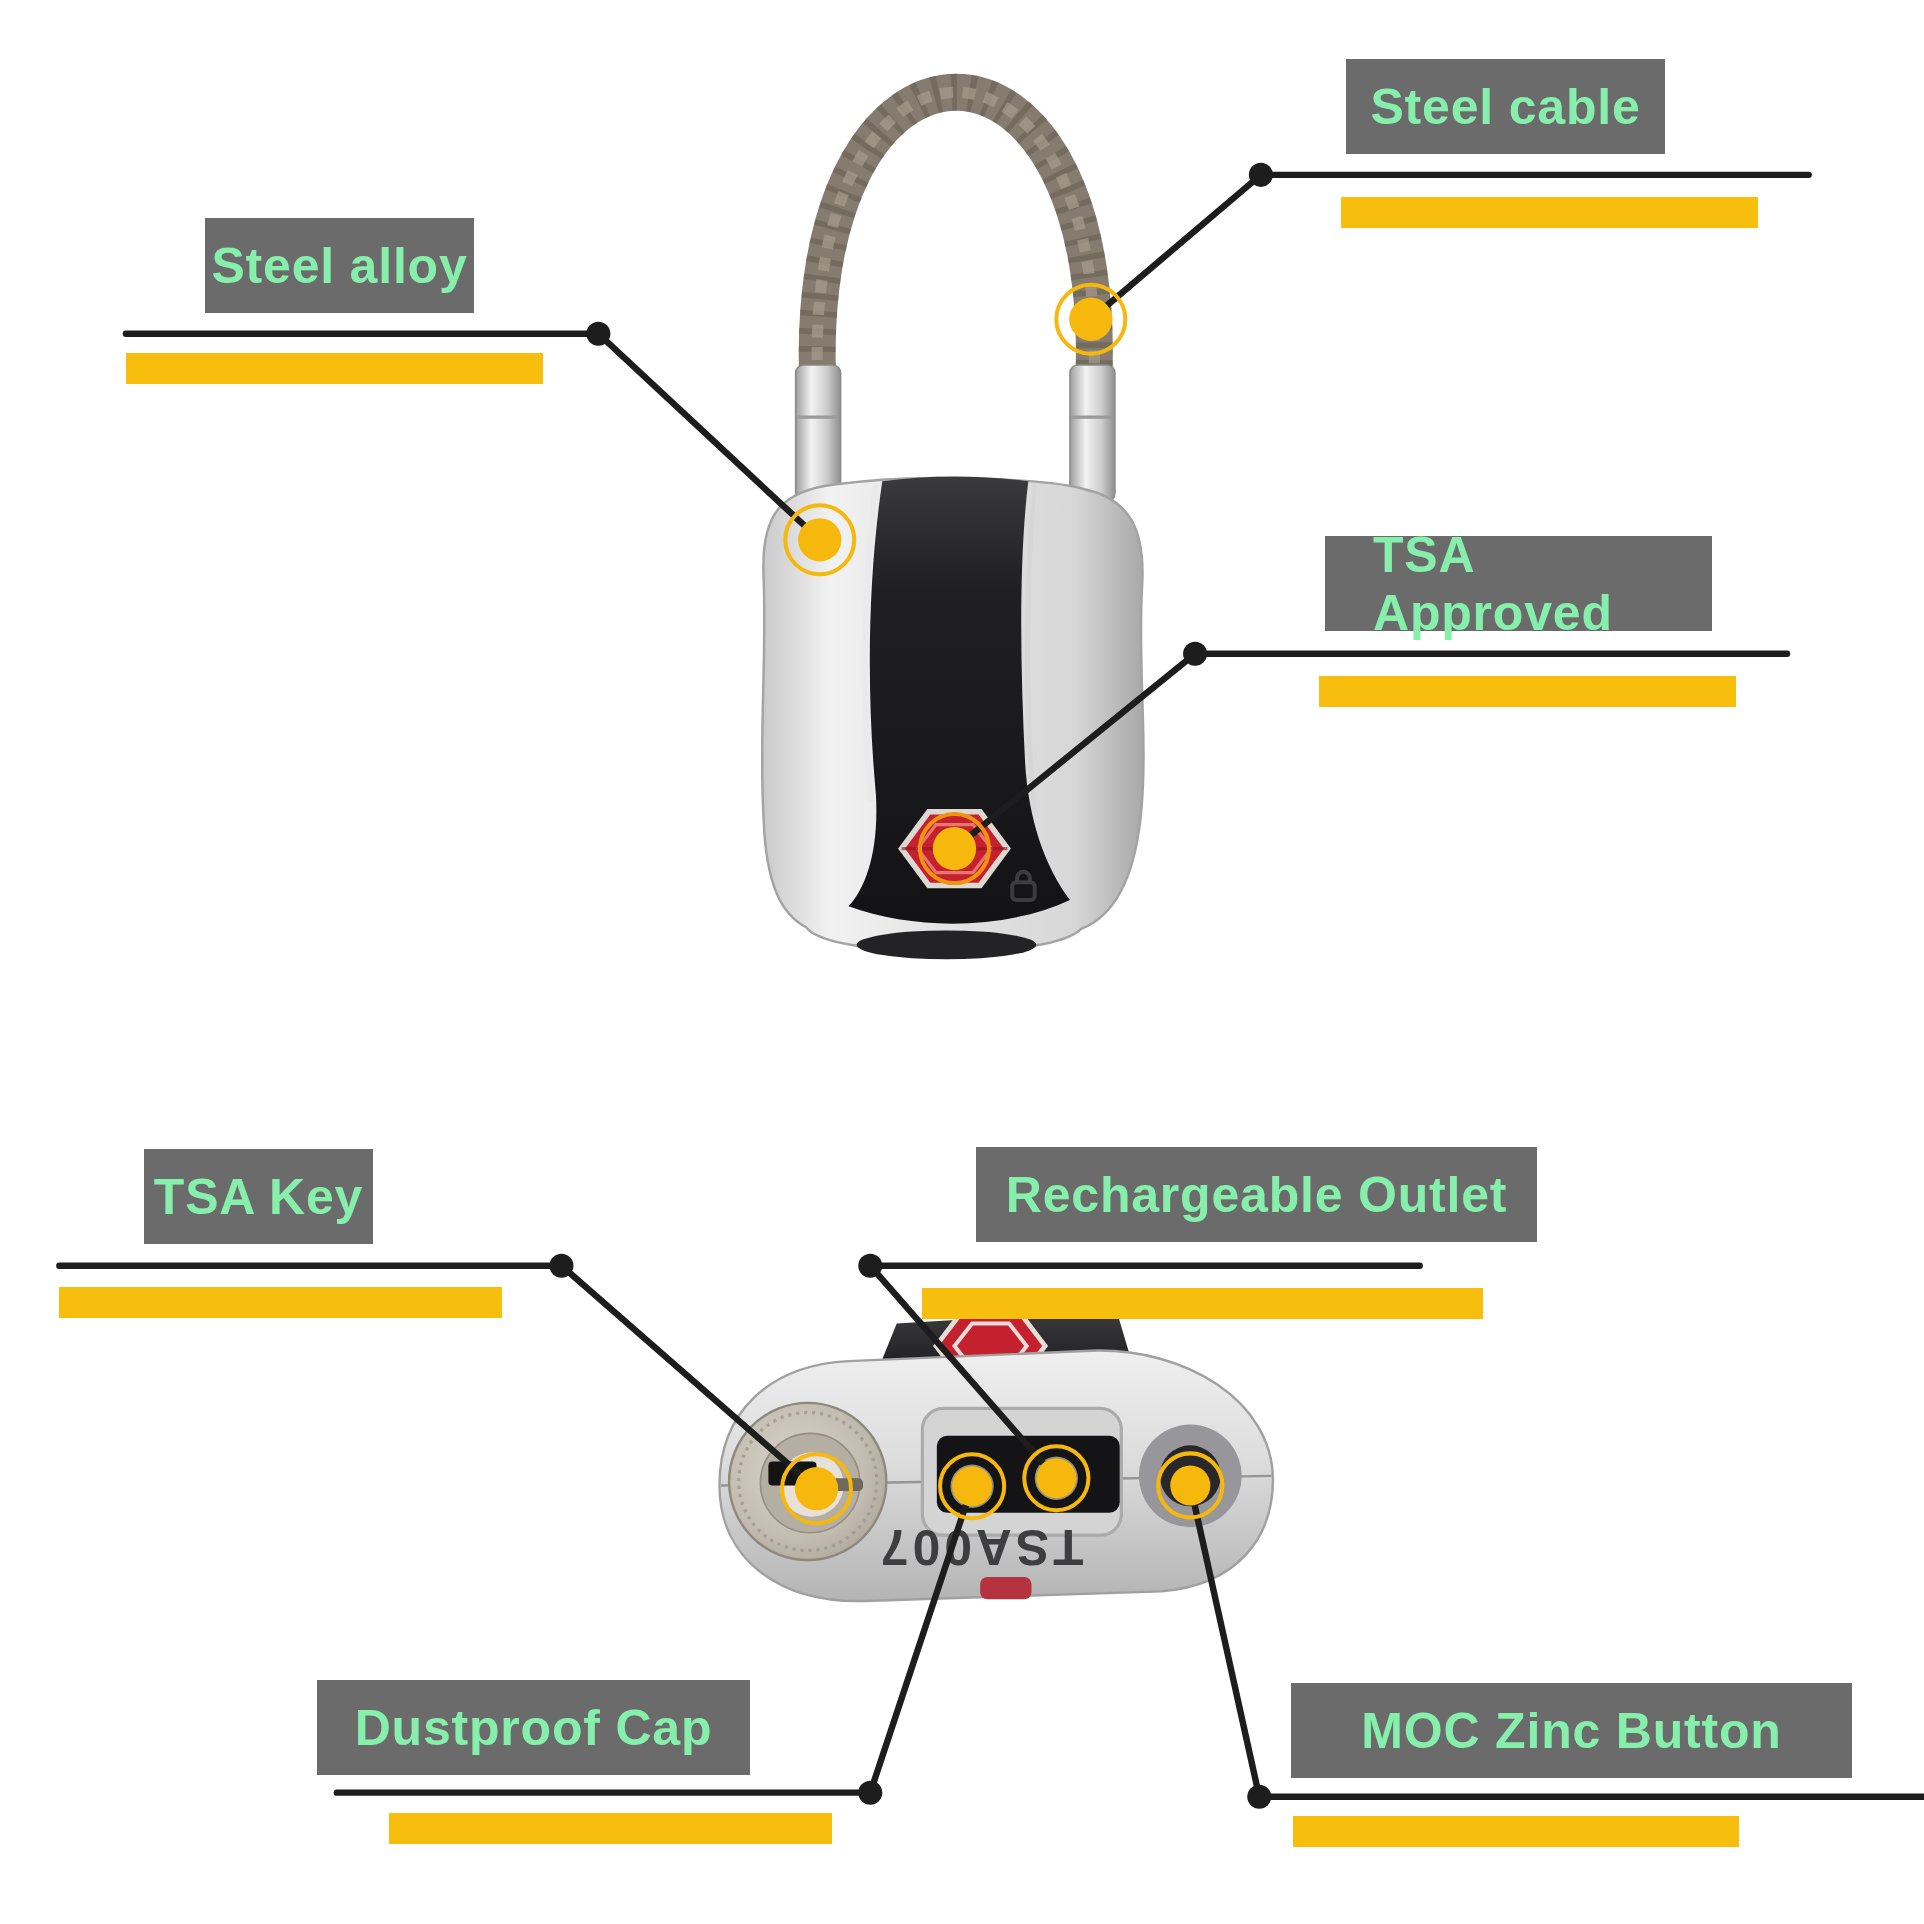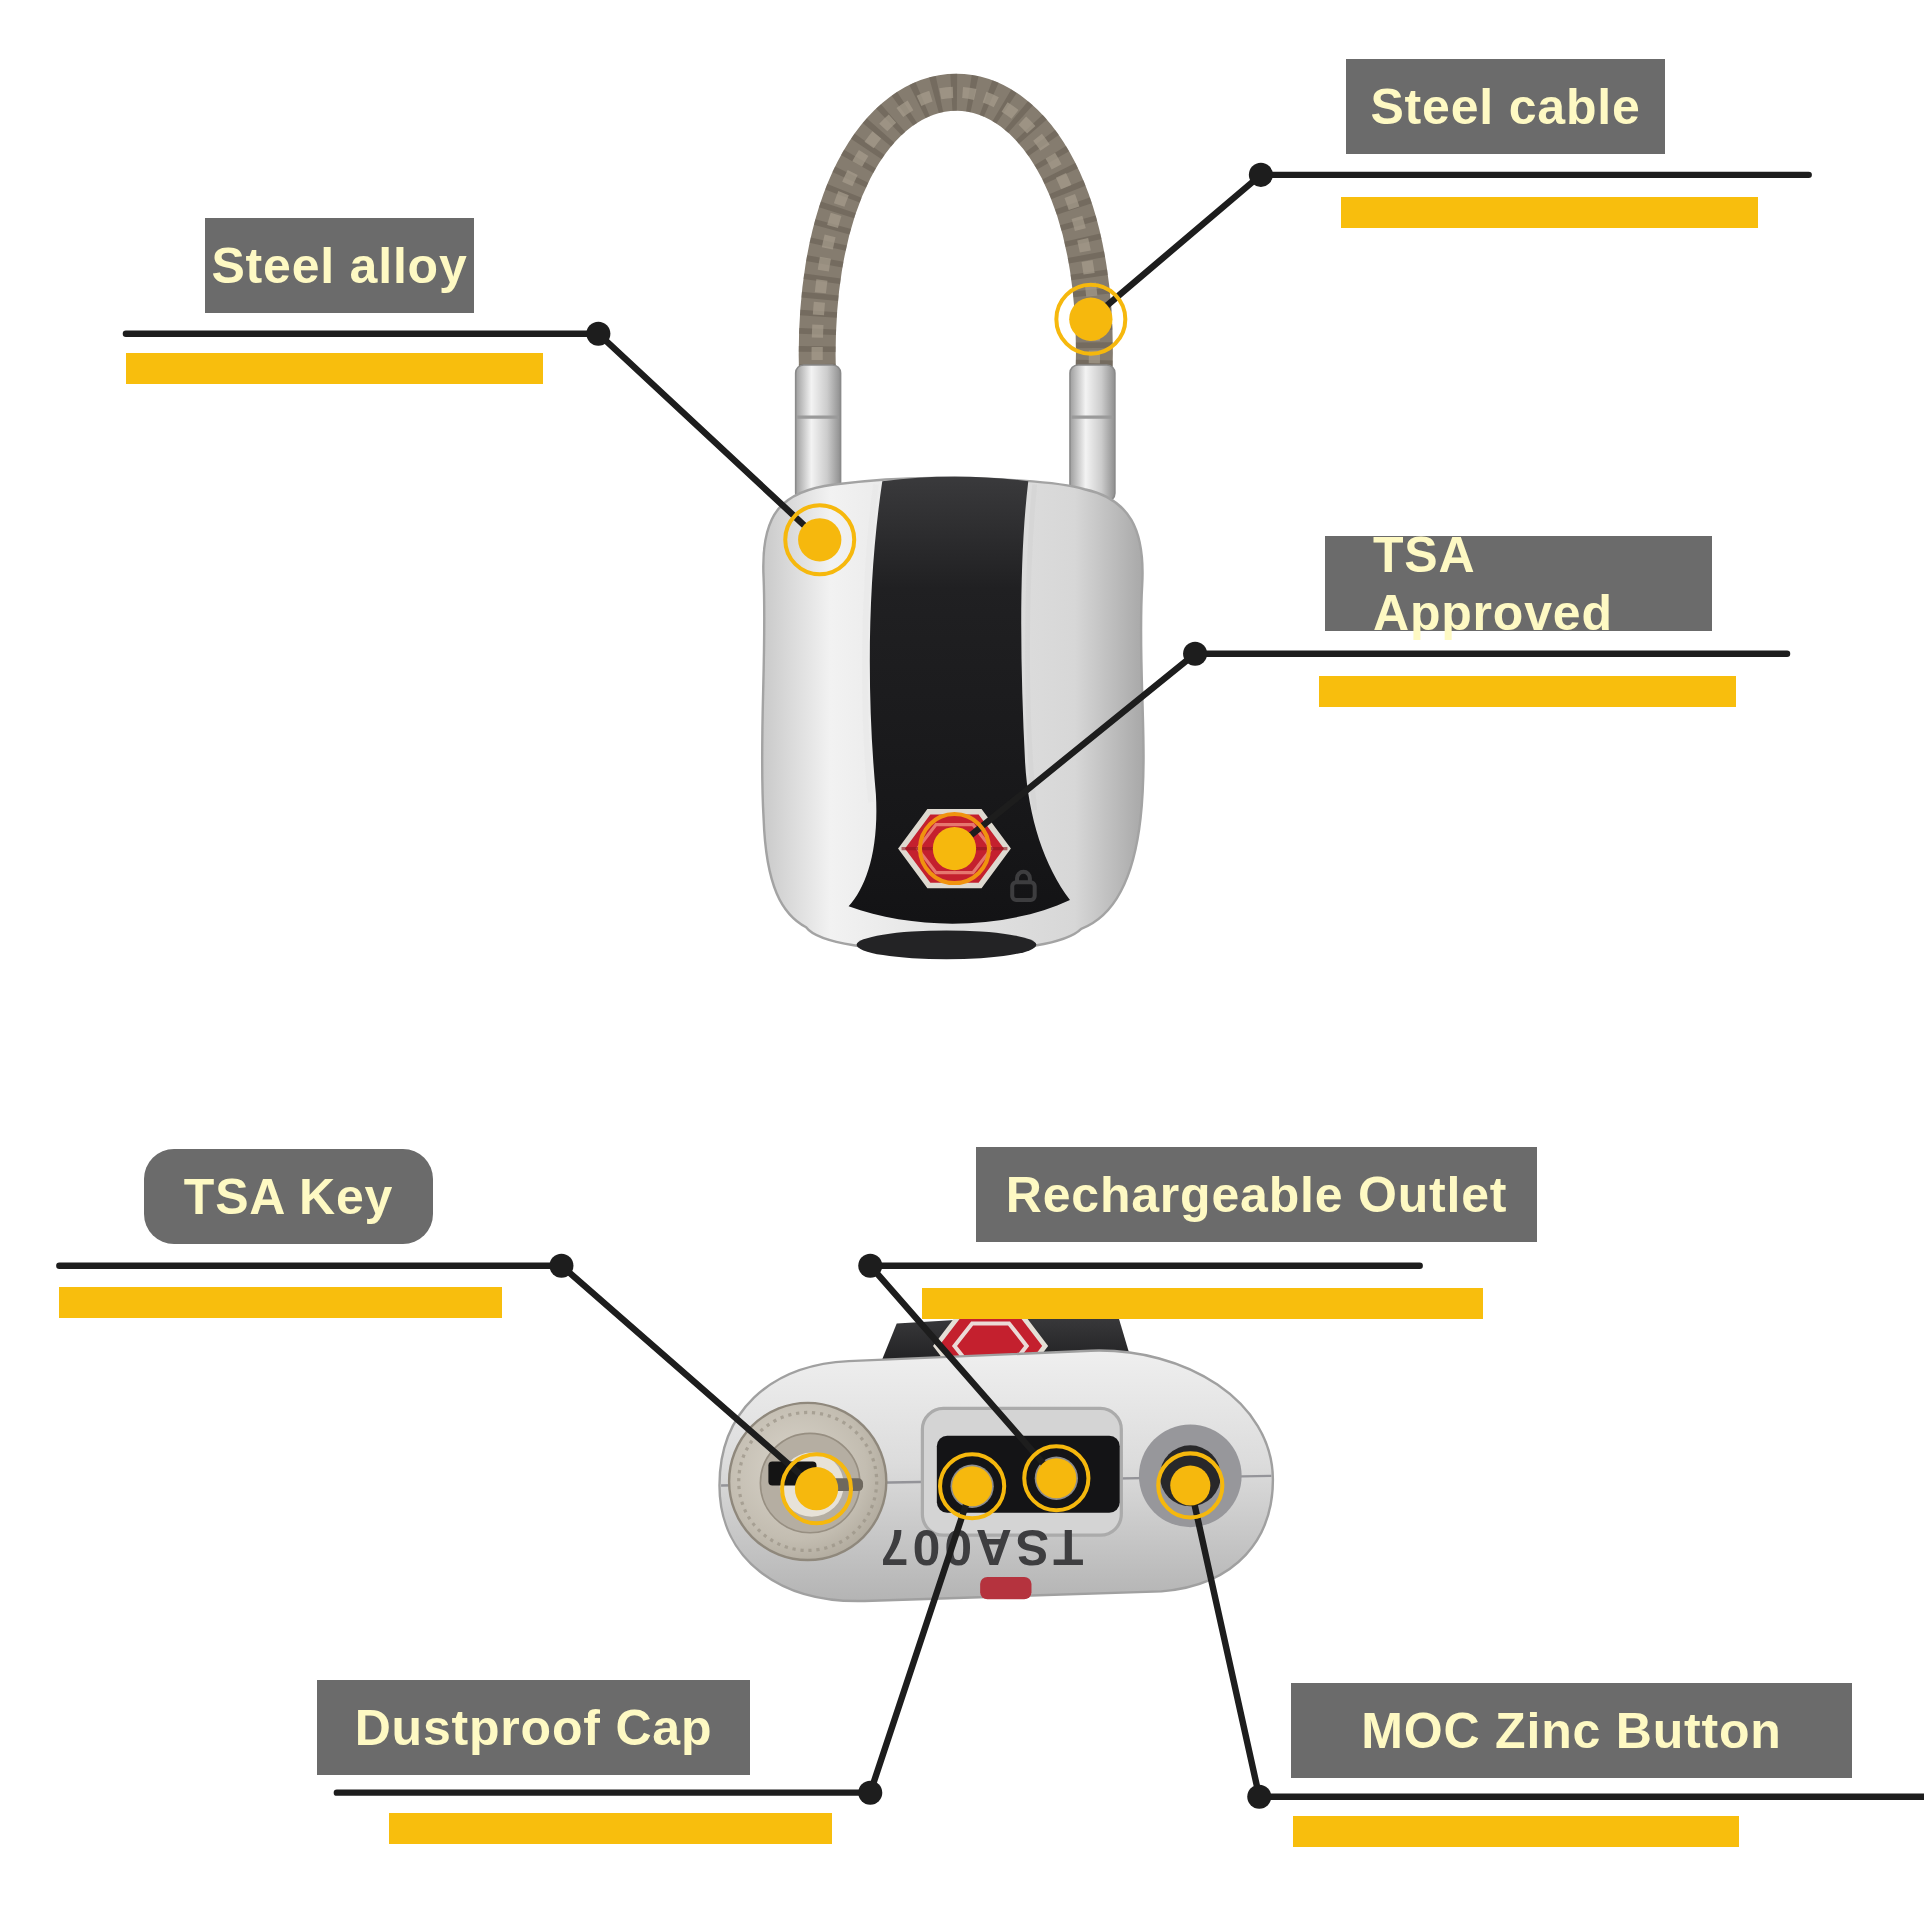--- a/index.html
+++ b/index.html
@@ -2,21 +2,21 @@
 <html style="font-size:13px"><head>
 <meta charset="utf-8">
 <style>
   html,body{margin:0;padding:0;background:#ffffff;}
   .canvas{
     position:relative;width:1925px;height:1925px;background:#ffffff;overflow:hidden;
     font-family:"Liberation Sans",sans-serif;
   }
   .art{position:absolute;left:0;top:0;width:1925px;height:1925px;}
   .callout-label{
-    position:absolute;background:#6b6b6b;color:#fef9c3;
+    position:absolute;background:#6b6b6b;color:#86efac;
     display:flex;align-items:center;justify-content:center;
     font-weight:bold;font-size:50px;letter-spacing:0.8px;
     height:95px;box-sizing:border-box;
   }
   .accent-bar{position:absolute;height:30.5px;background:#f8be0d;}
 </style>
 </head>
 <body>
 
 <div class="canvas">
@@ -207,21 +207,21 @@
 
   <div class="callout-label" style="left:205px;top:218px;width:269px;">Steel alloy</div>
   <div class="accent-bar" style="left:126px;top:353px;width:417px;"></div>
 
   <div class="callout-label" style="left:1346px;top:59px;width:319px;">Steel cable</div>
   <div class="accent-bar" style="left:1341px;top:197px;width:417px;"></div>
 
   <div class="callout-label" style="left:1325px;top:536px;width:387px;padding-left:48px;">TSA Approved</div>
   <div class="accent-bar" style="left:1319px;top:676px;width:417px;"></div>
 
-  <div class="callout-label" style="left:144px;top:1149px;width:289px;border-radius:30px;">TSA Key</div>
+  <div class="callout-label" style="left:144px;top:1149px;width:229px;">TSA Key</div>
   <div class="accent-bar" style="left:59px;top:1287px;width:443px;"></div>
 
   <div class="callout-label" style="left:930px;top:1147px;width:561px;margin-left:46px;">Rechargeable Outlet</div>
   <div class="accent-bar" style="left:922px;top:1288px;width:561px;"></div>
 
   <div class="callout-label" style="left:317px;top:1680px;width:433px;">Dustproof Cap</div>
   <div class="accent-bar" style="left:389px;top:1813px;width:443px;"></div>
 
   <div class="callout-label" style="left:1291px;top:1683px;width:561px;">MOC Zinc Button</div>
   <div class="accent-bar" style="left:1293px;top:1816px;width:446px;"></div>

